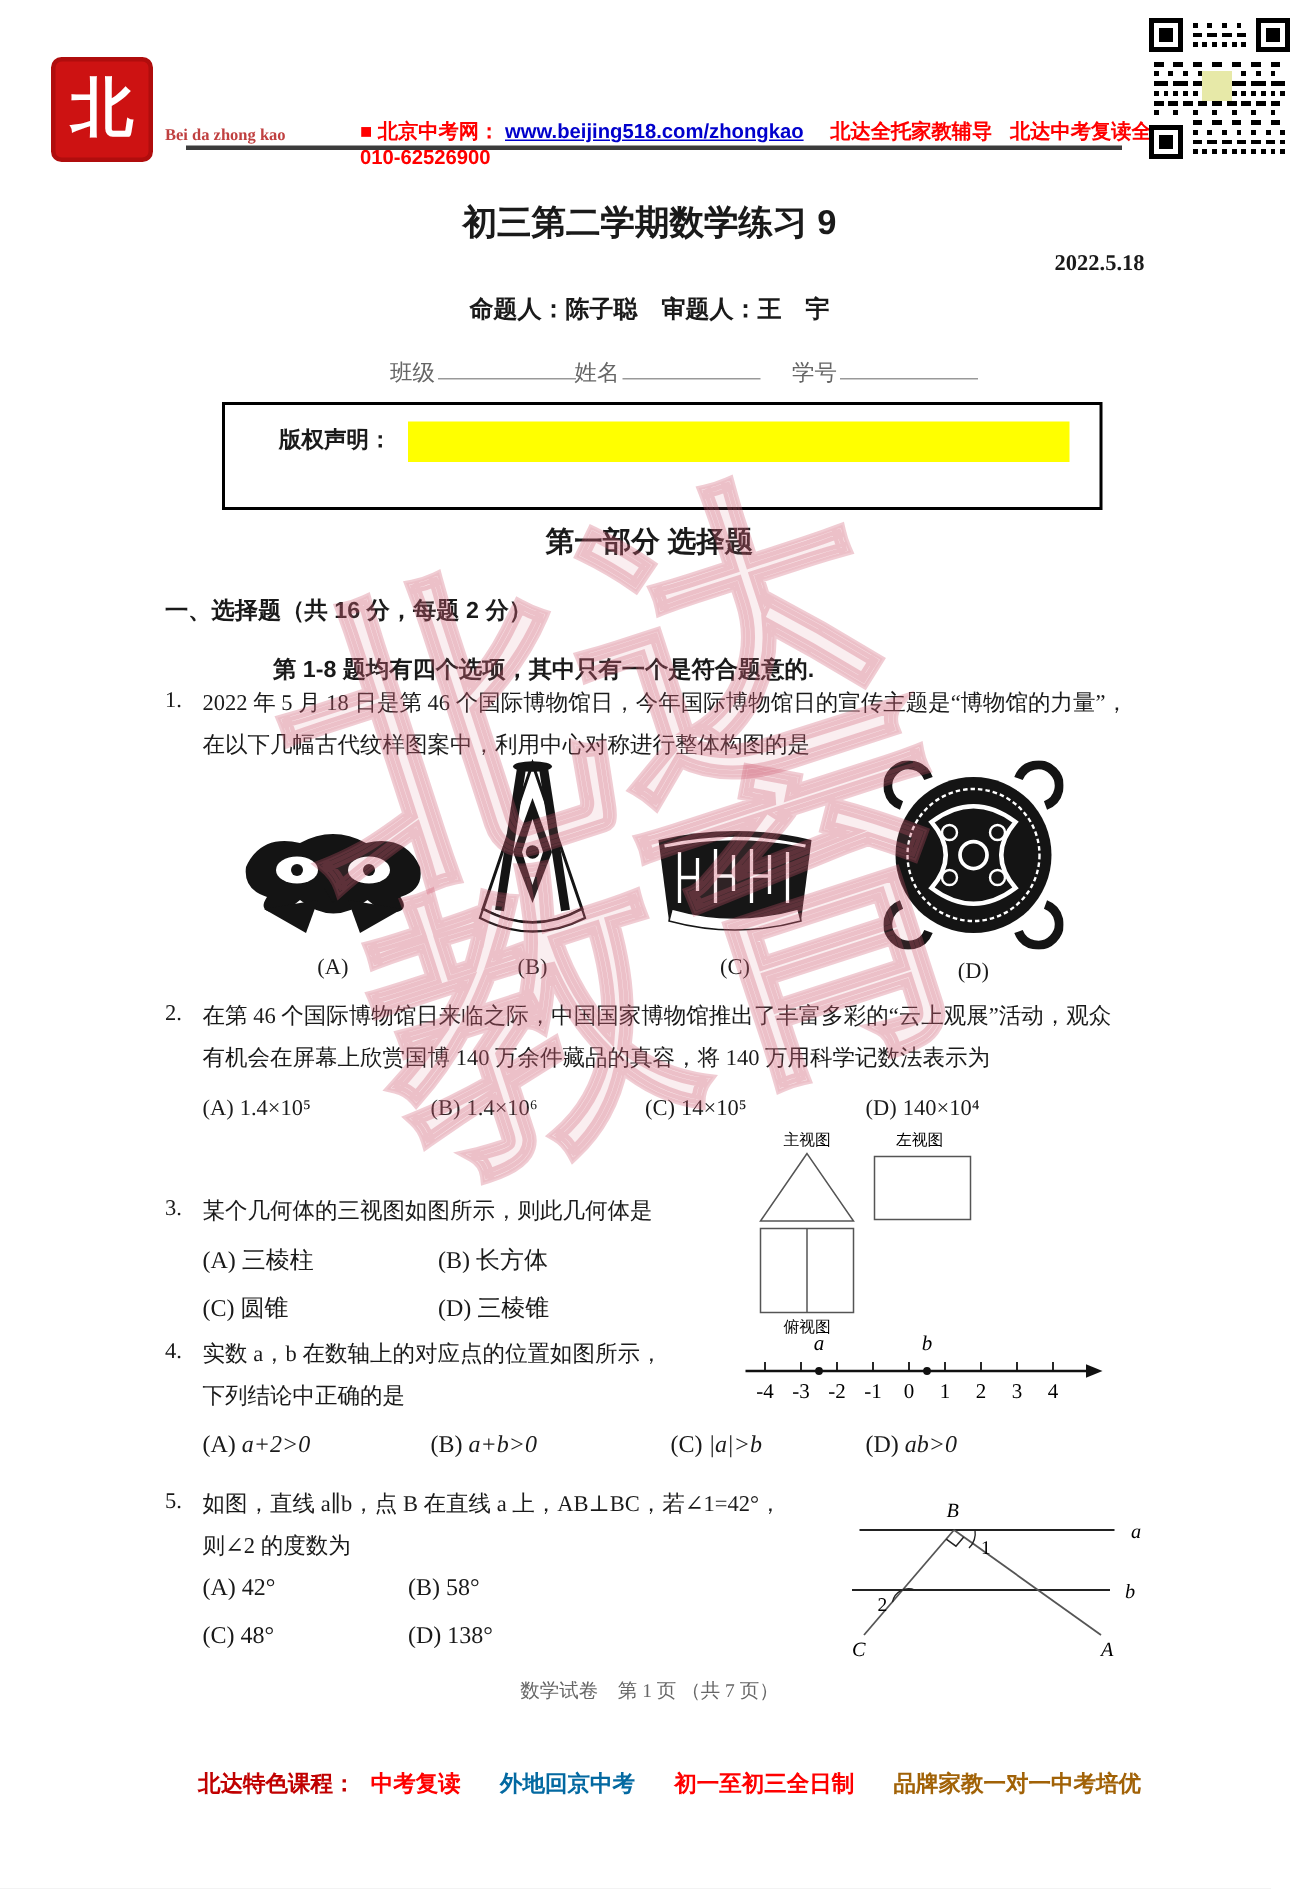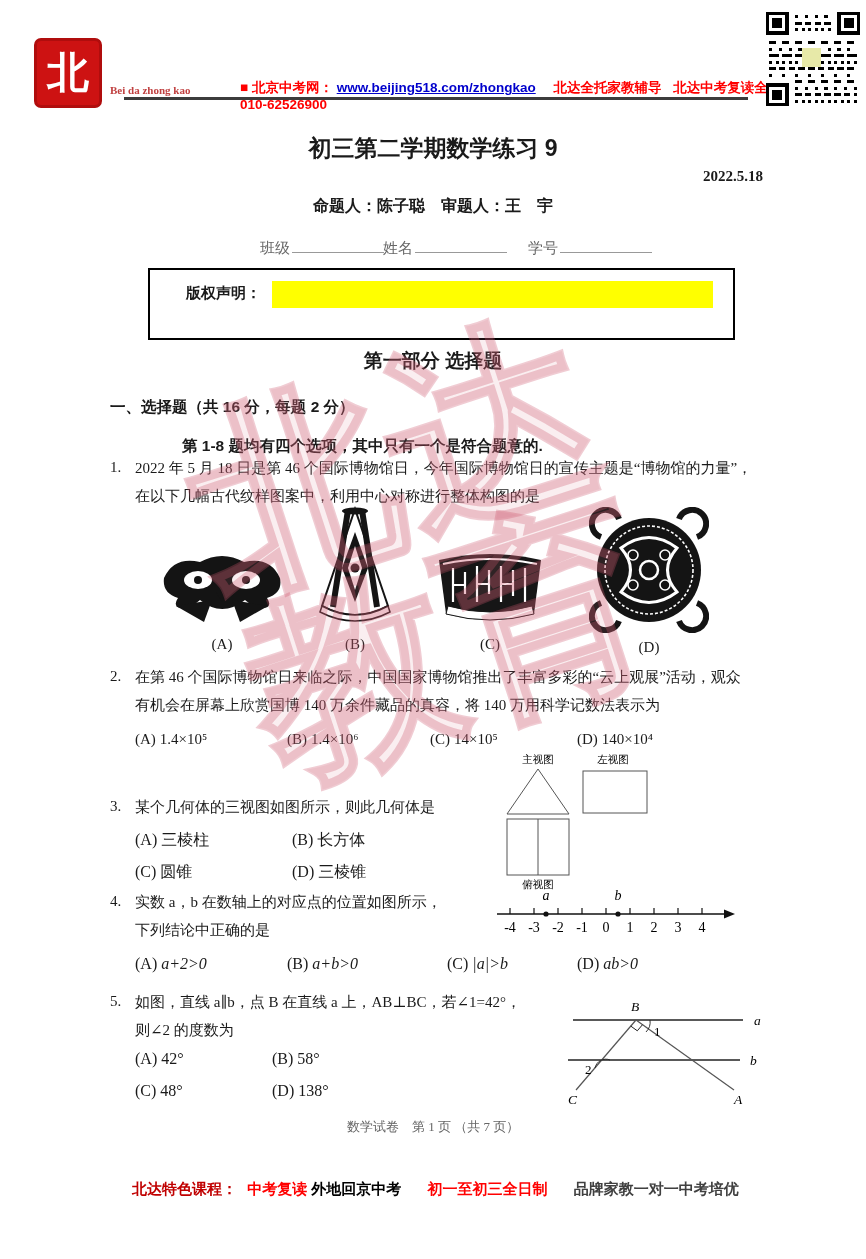--- a/index.html
+++ b/index.html
@@ -53,23 +53,23 @@
   .fig .fig-label{font-size:15px;margin-top:2px;}
 
   svg text{font-family:"Liberation Serif","DejaVu Serif",serif;}
 
   
   .page-info{position:absolute;left:0;top:1118px;width:100%;text-align:center;font-size:13px;color:#666;}
   .courses{position:absolute;left:132px;top:1180px;font-size:15px;font-weight:bold;
            font-family:"Liberation Sans","DejaVu Sans",sans-serif;}
   .courses .lbl{color:#c00000;}
   .courses .c0{color:#ff0000;margin-left:6px;}
-  .courses .c1{color:#000000;}
+  .courses .c1{color:#0369a1;margin-left:22px;}
   .courses .c2{color:#ff0000;margin-left:22px;}
-  .courses .c3{color:#404040;margin-left:22px;text-align:right;}
+  .courses .c3{color:#a16207;margin-left:22px;text-align:right;}
 
   
   .watermark{position:absolute;left:215px;top:348px;width:470px;font-size:205px;font-weight:bold;line-height:0.95;
              color:rgba(217,122,142,0.13);-webkit-text-stroke:3px rgba(206,86,108,0.30);
              transform:rotate(-18deg);pointer-events:none;z-index:5;white-space:normal;
              font-family:"Liberation Serif","DejaVu Serif",serif;}
 </style>
 </head>
 <body>
 

